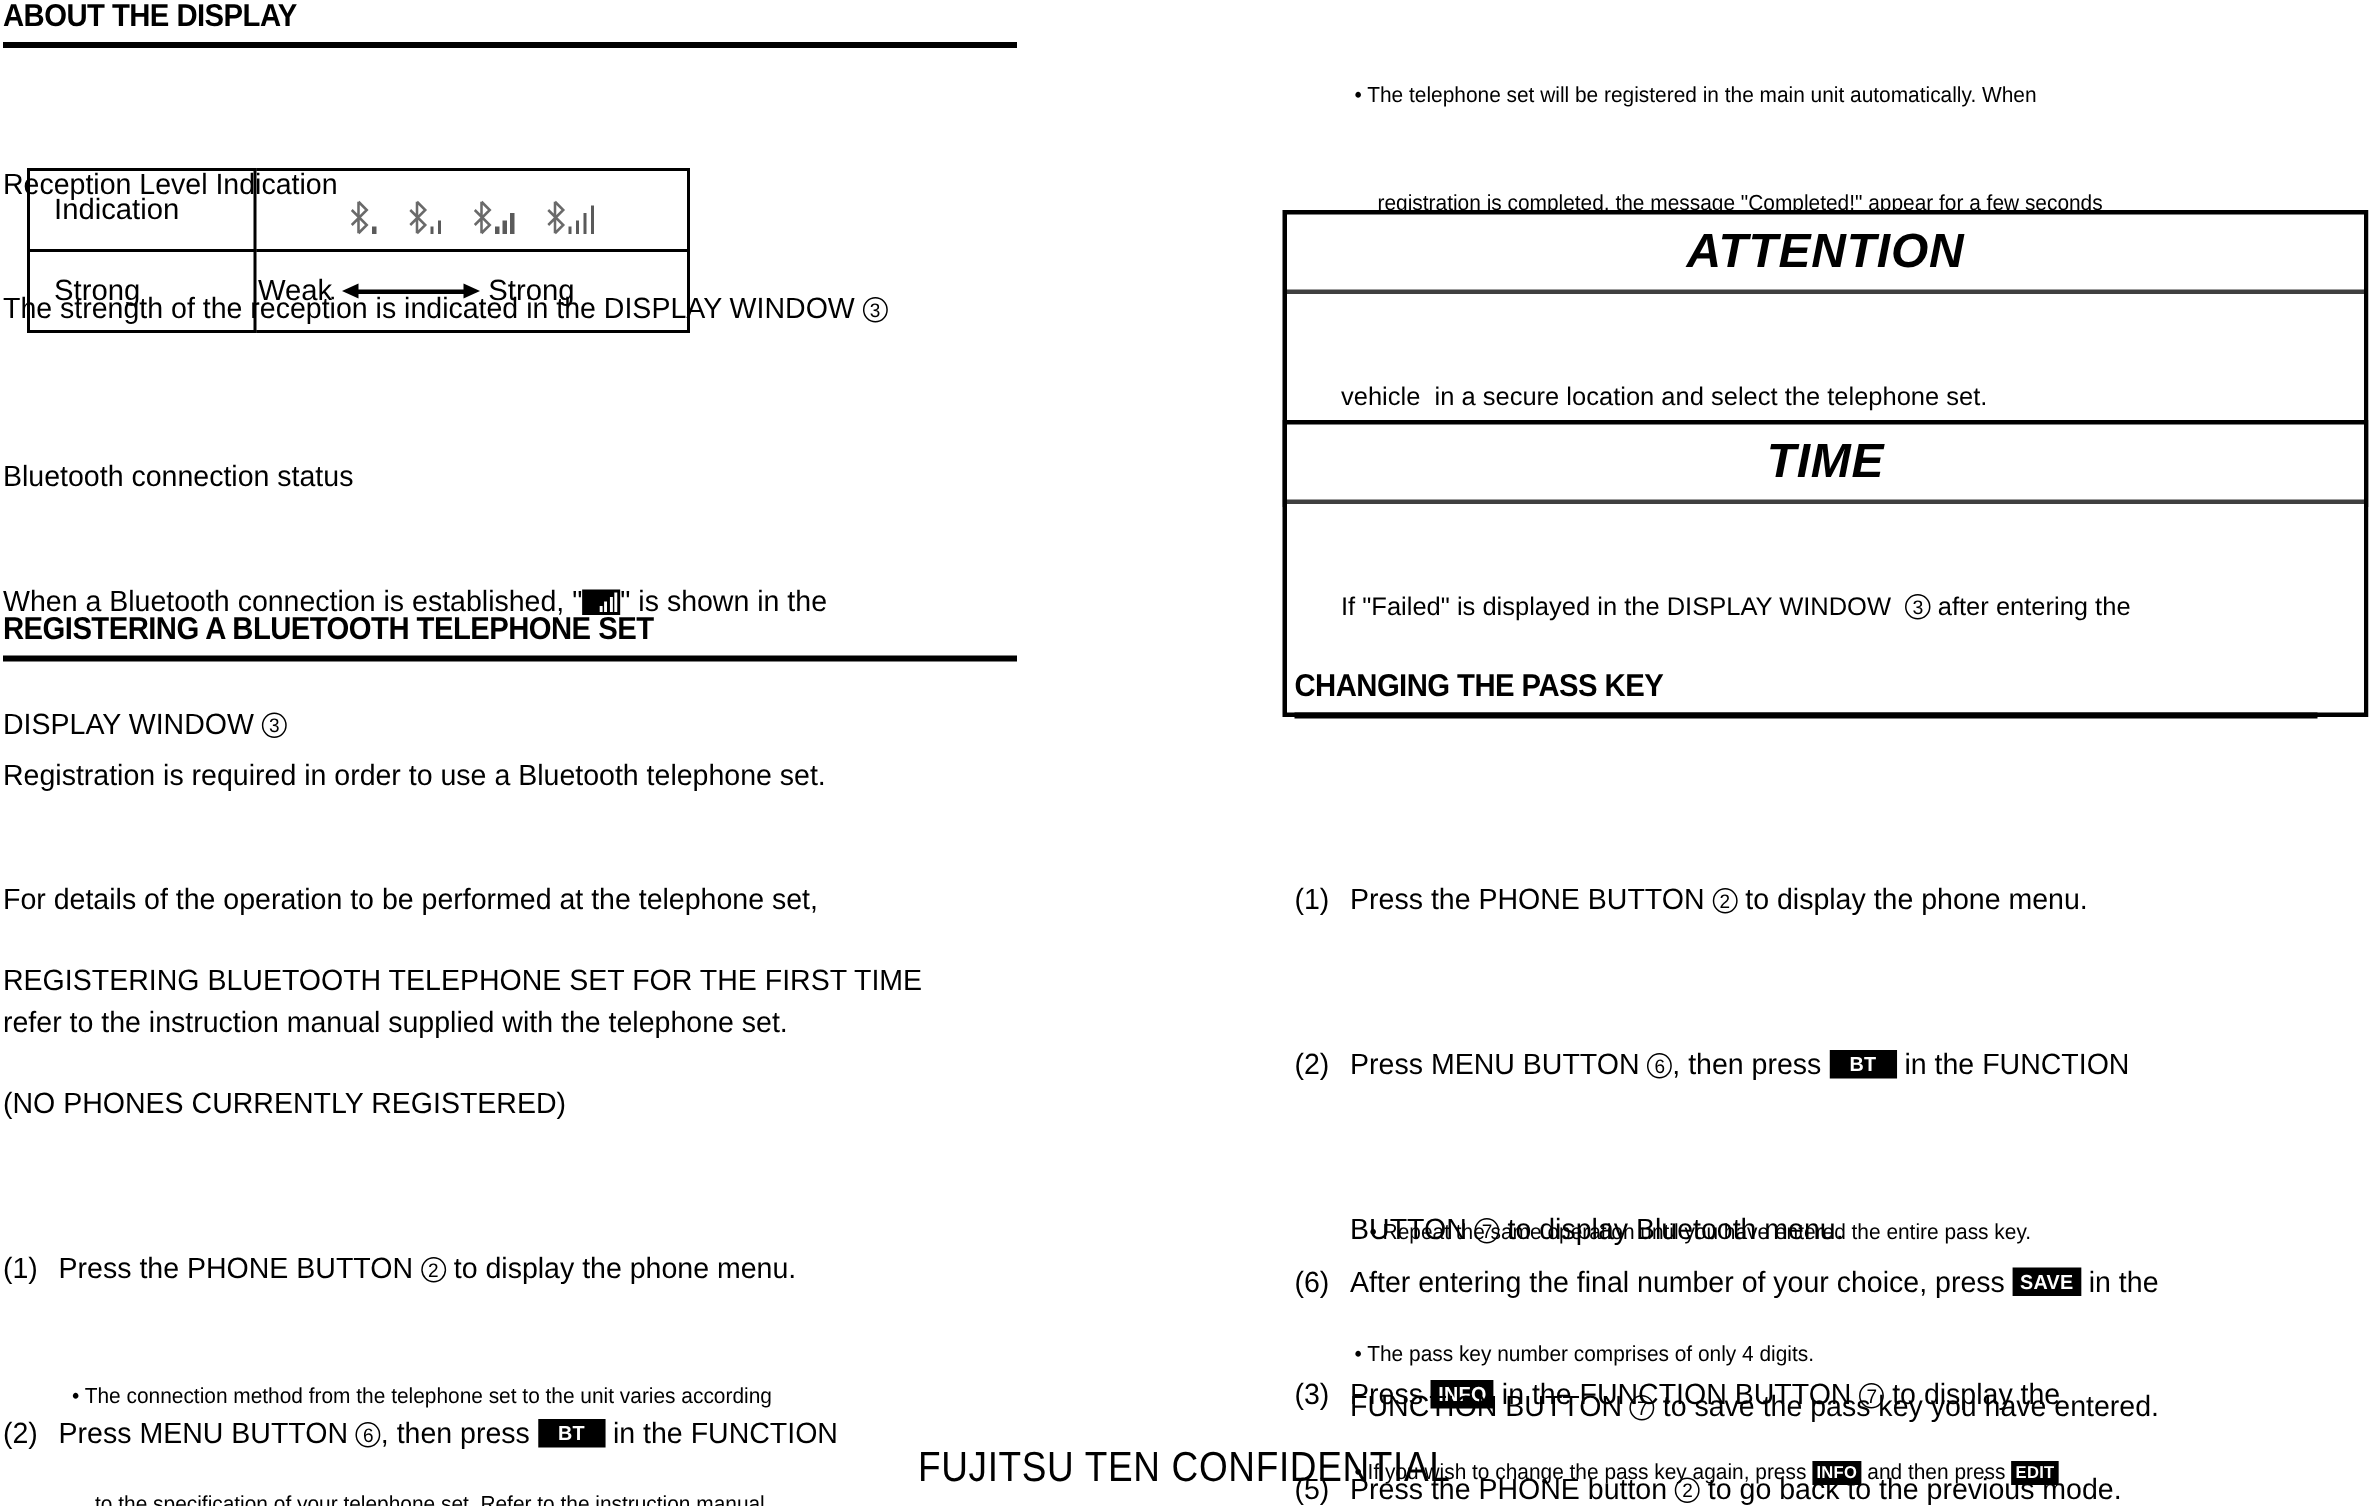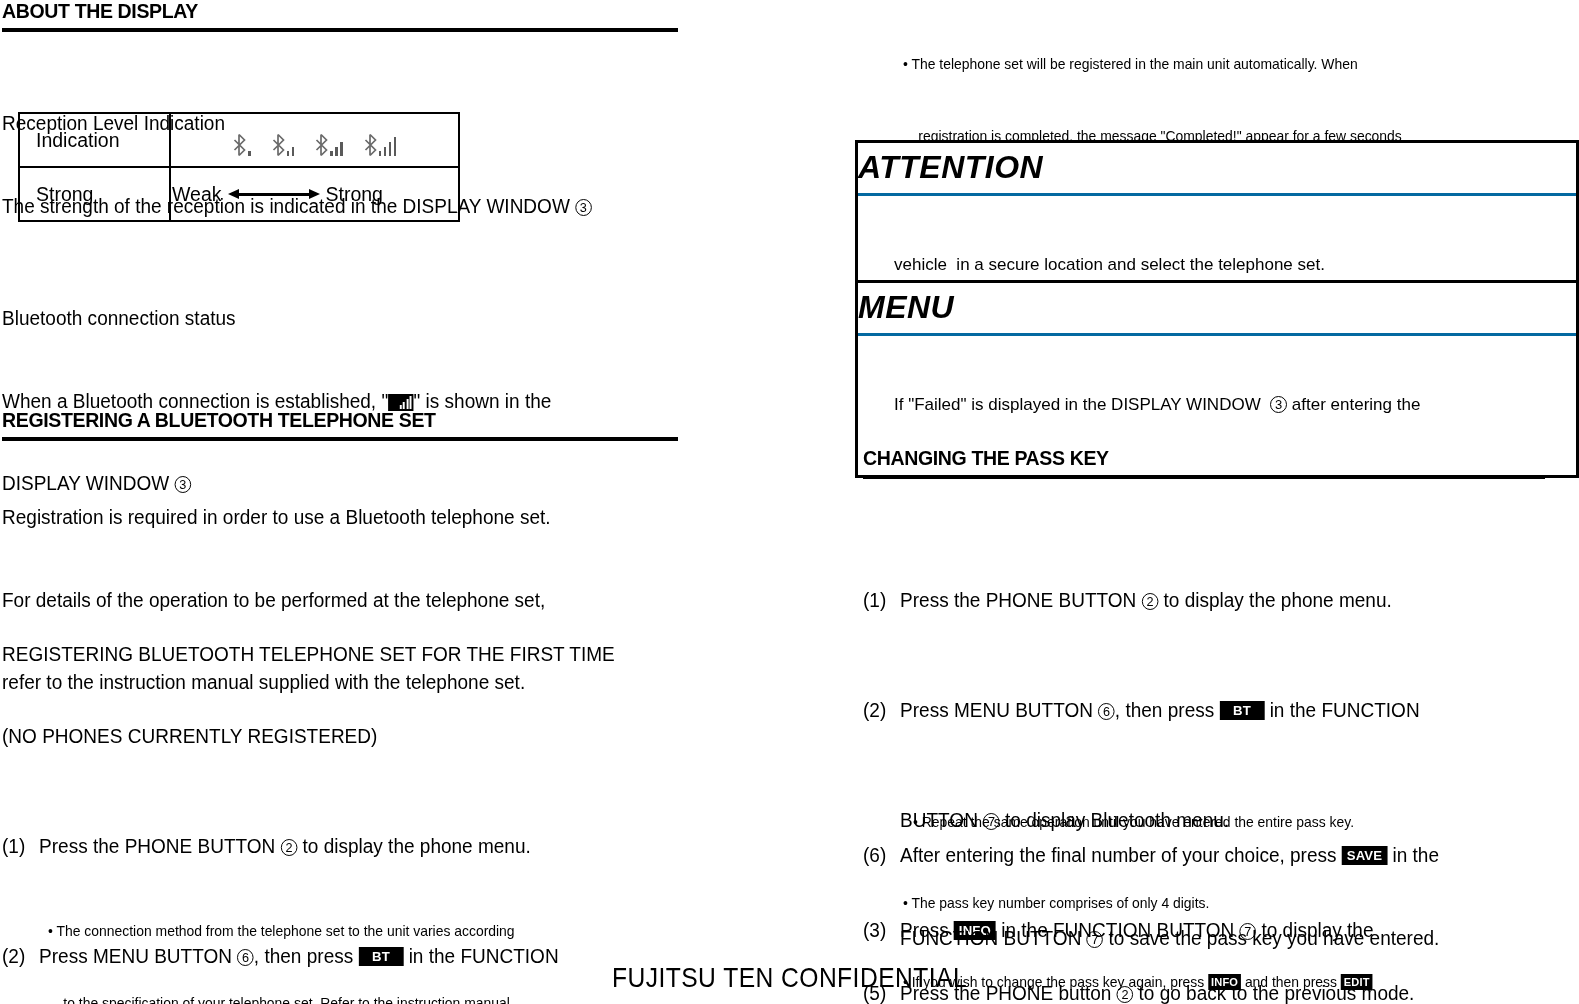--- a/index.html
+++ b/index.html
@@ -227,27 +227,27 @@
 
   
   .notice-box {
     position: absolute;
     width: 724px;
     border: 3px solid #000;
     box-sizing: border-box;
     background: #fff;
   }
   .notice-title {
-    text-align: left;
+    text-align: center;
     font-style: italic;
     font-weight: bold;
     font-size: 32px;
     line-height: 44px;
     padding: 2px 0 4px;
-    border-bottom: 3px solid #0369a1;
+    border-bottom: 3px solid #404040;
     letter-spacing: 0.5px;
   }
   .notice-body {
     font-size: 17px;
     line-height: 25px;
     padding: 6px 0 8px 36px;
     white-space: pre;
   }
 
   
@@ -422,21 +422,21 @@
     </div>
 
     <div class="notice-box" style="left:0px; top:140px;">
       <div class="notice-title">ATTENTION</div>
       <div class="notice-body">
         <span class="line">vehicle  in a secure location and select the telephone set.</span>
       </div>
     </div>
 
     <div class="notice-box" style="left:0px; top:280px;">
-      <div class="notice-title">MENU</div>
+      <div class="notice-title">TIME</div>
       <div class="notice-body">
         <span class="line"><span>If "Failed" is displayed in the DISPLAY WINDOW  </span><span class="circ">3</span><span> after entering the</span></span>
       </div>
     </div>
 
     <div style="position:absolute; left:8px; top:447px; width:682px;">
       <div class="sec-head">CHANGING THE PASS KEY</div>
       <div class="sec-rule"></div>
     </div>
 

